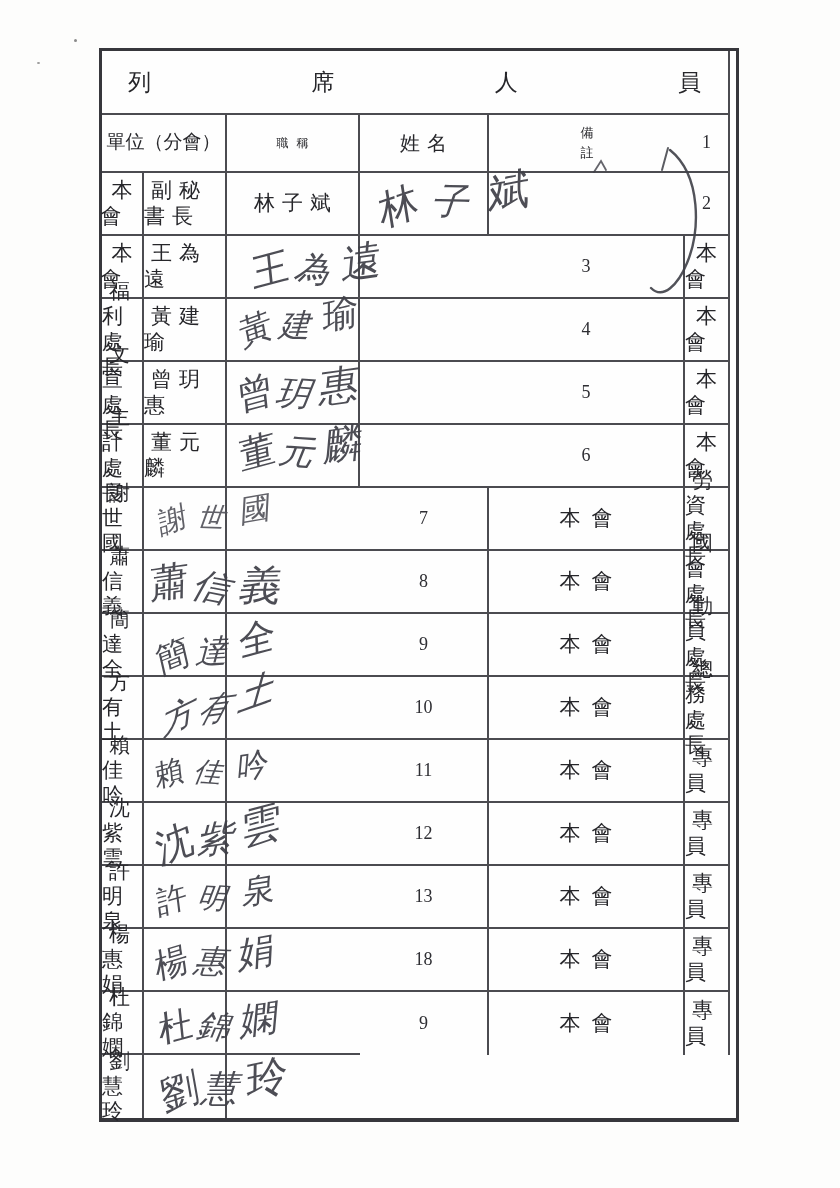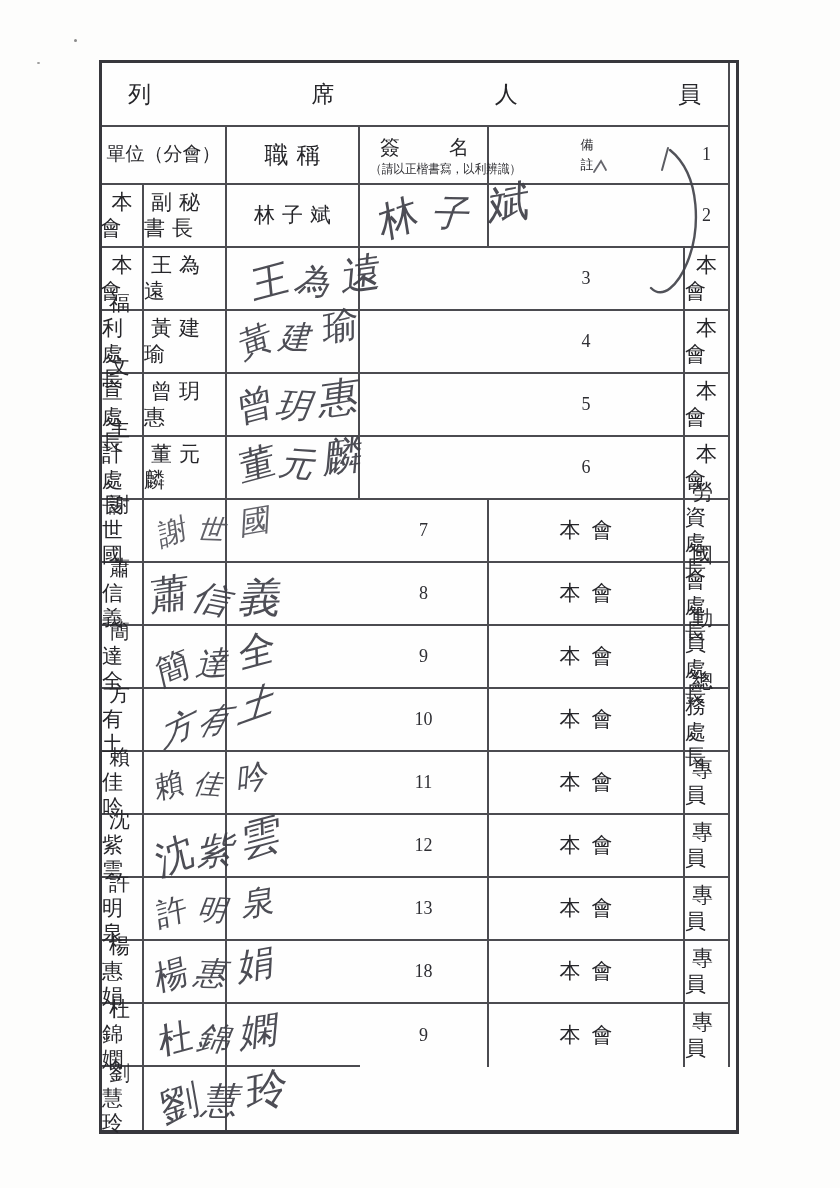--- a/index.html
+++ b/index.html
@@ -10,21 +10,21 @@
     color:#26262a;
   }
   
   .speck{position:absolute;border-radius:50%;background:#8a8a8a;}
   #speck1{left:74px;top:39px;width:3px;height:3px;}
   #speck2{left:37px;top:62px;width:3px;height:2px;background:#9a9a9a;}
   #artifact-overlay{position:absolute;left:0;top:0;width:840px;height:1188px;pointer-events:none;}
 
   
   .sheet{
-    position:absolute;left:99px;top:60px;width:634px;
+    position:absolute;left:99px;top:48px;width:634px;
     background:#fefefe;
     border:3px solid #37373c;border-bottom-width:4px;
     display:grid;
     grid-template-columns:42px 83px 133px 129px 196px 45px;
     grid-template-rows:64px 58px repeat(15,63px);
   }
   .cell{
     border-right:2px solid #4b4b50;
     border-bottom:2px solid #4b4b50;
     display:flex;align-items:center;justify-content:center;
@@ -37,21 +37,21 @@
   
   .t-title{
     grid-column:1/7;
     display:block;
     font-size:23px;letter-spacing:1px;
     padding:18px 26px 0 26px;box-sizing:border-box;
     text-align:justify;text-align-last:justify;
   }
   
   .h-unit{grid-column:1/3;font-size:19px;font-family:Liberation Mono, monospace;}
-  .h-jobtitle{font-size:24px;letter-spacing:8px;text-indent:8px;}
+  .h-jobtitle{font-size:12px;letter-spacing:8px;text-indent:8px;}
   .h-name{font-size:20px;letter-spacing:7px;text-indent:7px;}
   .h-sign{flex-direction:column;align-items:stretch;justify-content:center;padding:4px 8px 2px 10px;box-sizing:border-box;}
   .h-sign .sign-word{display:block;font-size:20px;text-align:justify;text-align-last:justify;padding:0 10px;}
   .h-sign .sign-note{display:block;font-size:12.5px;white-space:nowrap;transform:scaleX(.93);transform-origin:left center;margin-top:3px;color:#2c2c30;}
   .h-remark{font-size:13px;}
   .h-remark .remark-stack{width:22px;word-break:break-all;text-align:center;line-height:1.55;}
 
   
   .c-no{font-size:18px;color:#2e2e33;font-family:"Liberation Serif",serif;}
   .c-unit{font-size:21px;letter-spacing:11px;text-indent:11px;}
@@ -91,24 +91,21 @@
 
 <div class="speck" id="speck1"></div>
 <div class="speck" id="speck2"></div>
 
 <div class="sheet">
 
   <div class="cell t-title">列席人員</div>
 
   <div class="cell h-unit">單位（分會）</div>
   <div class="cell h-jobtitle">職稱</div>
-  <div class="cell h-sign">
-    <span class="sign-word">簽名</span>
-    <span class="sign-note">（請以正楷書寫，以利辨識）</span>
-  </div>
+  <div class="cell h-name">姓名</div>
   <div class="cell h-remark last-col">
     <span class="remark-stack">備註</span>
   </div>
 
   <div class="cell c-no">1</div>
   <div class="cell c-unit">本會</div>
   <div class="cell c-jobtitle">副秘書長</div>
   <div class="cell c-name">林子斌</div>
   <div class="cell c-sign">
       <span class="sig s1"><span>林</span><span>子</span><span>斌</span></span>

